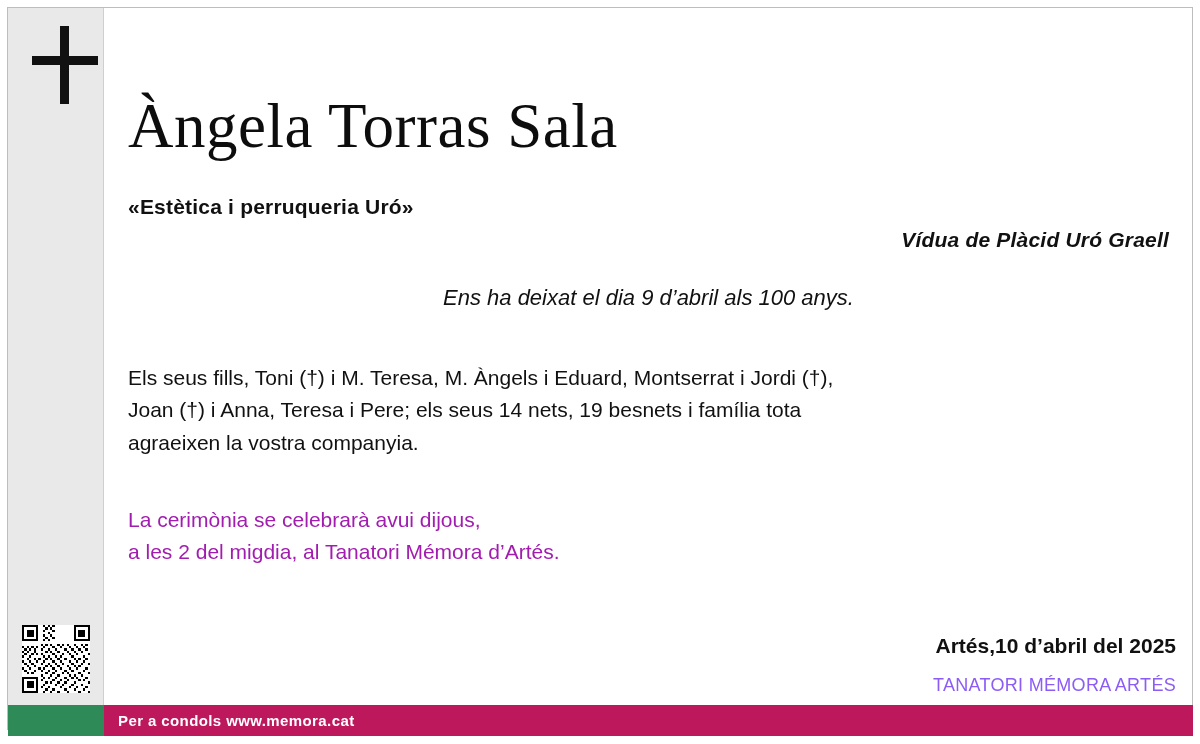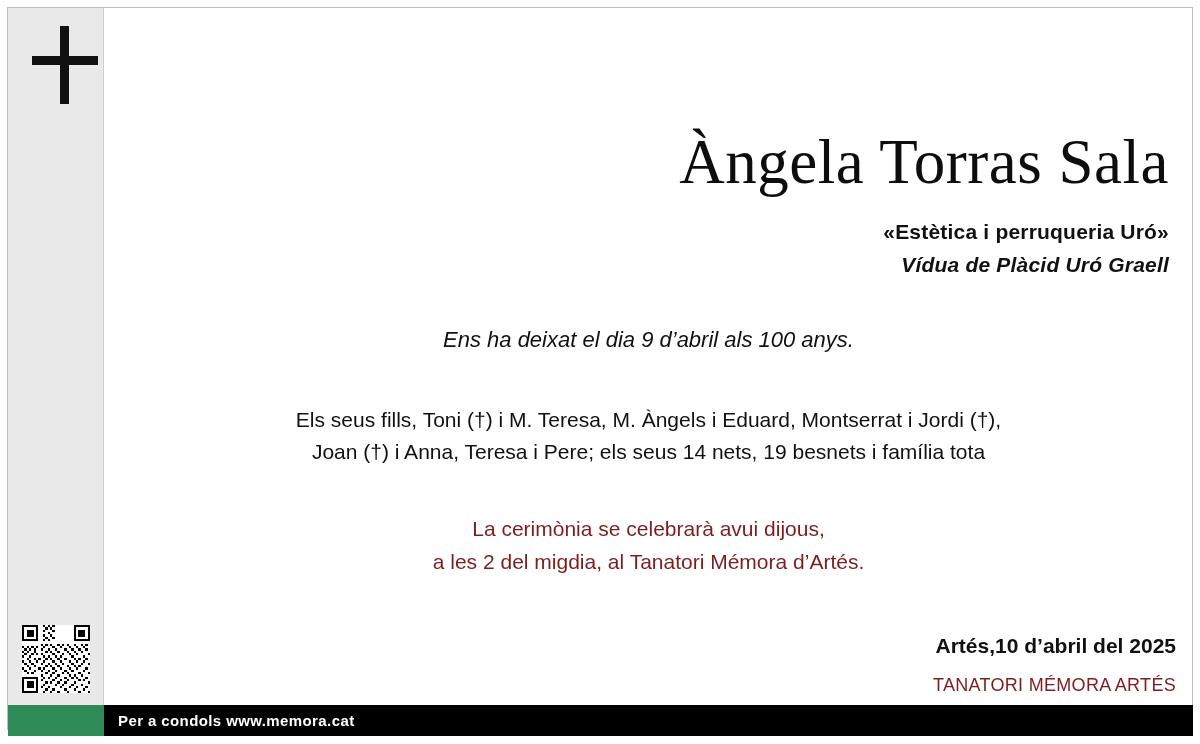--- a/index.html
+++ b/index.html
@@ -83,98 +83,97 @@
     top: 8px;
     width: 1089px;
     height: 697px;
     box-sizing: border-box;
     padding: 0 24px;
   }
   .deceased-name {
     font-family: "Liberation Serif", serif;
     font-size: 63px;
     font-weight: 400;
-    text-align: right;
+    text-align: left;
     color: #0d0d0d;
     letter-spacing: 0.5px;
-    margin-top: 120px;
+    margin-top: 84px;
     line-height: 1.08;
   }
   .sub-business {
-    text-align: right;
+    text-align: left;
     font-size: 21px;
     font-weight: bold;
     color: #111111;
-    margin-top: 24px;
+    margin-top: 35px;
     letter-spacing: 0.2px;
   }
   .sub-relation {
     text-align: right;
     font-size: 21px;
     font-weight: bold;
     font-style: italic;
     color: #111111;
     margin-top: 9px;
     letter-spacing: 0.2px;
   }
   .passing {
     text-align: center;
     font-size: 22px;
     font-style: italic;
     color: #111111;
-    margin-top: 47px;
+    margin-top: 30px;
     line-height: 1.45;
   }
   .dep {
     text-align: center;
     font-size: 22px;
     font-style: italic;
     color: #111111;
     margin-top: 4px;
   }
   .family {
-    text-align: center;
+    text-align: left;
     font-size: 21px;
     color: #111111;
     margin-top: 48px;
     line-height: 1.55;
   }
   .ceremony {
-    text-align: center;
     font-size: 21px;
-    color: #7f1d1d;
+    color: #a21caf;
     margin-top: 44px;
     line-height: 1.55;
   }
   .place-date {
     position: absolute;
     right: 24px;
     bottom: 86px;
     text-align: center;
     font-size: 21px;
     font-weight: bold;
     color: #111111;
   }
   .funeral-home {
     position: absolute;
     right: 24px;
     bottom: 48px;
     text-align: right;
     font-size: 18px;
-    color: #7f1d1d;
+    color: #8b5cf6;
     letter-spacing: 0.3px;
   }
   
   .footer-bar {
     position: absolute;
     left: 104px;
     bottom: 8px;
     width: 1089px;
     height: 31px;
-    background: #000000;
+    background: #be185d;
     display: flex;
     align-items: center;
   }
   .footer-text {
     color: #ffffff;
     font-size: 15px;
     font-weight: bold;
     padding-left: 14px;
     letter-spacing: 0.4px;
   }
@@ -403,20 +402,21 @@
   <div class="content">
     <div class="deceased-name">Àngela Torras Sala</div>
     <div class="sub-business">«Estètica i perruqueria Uró»</div>
     <div class="sub-relation">Vídua de Plàcid Uró Graell</div>
 
     <div class="passing">Ens ha deixat el dia 9 d’abril als 100 anys.</div>
 
     <div class="family">
       <div>Els seus fills, Toni (†) i M. Teresa, M. Àngels i Eduard, Montserrat i Jordi (†),</div>
       <div>Joan (†) i Anna, Teresa i Pere; els seus 14 nets, 19 besnets i família tota</div>
+      <div>agraeixen la vostra companyia.</div>
     </div>
 
     <div class="ceremony">
       <div>La cerimònia se celebrarà avui dijous,</div>
       <div>a les 2  del migdia, al Tanatori Mémora d’Artés.</div>
     </div>
   </div>
 
   <div class="place-date">Artés,10 d’abril del 2025</div>
   <div class="funeral-home">TANATORI MÉMORA ARTÉS</div>

